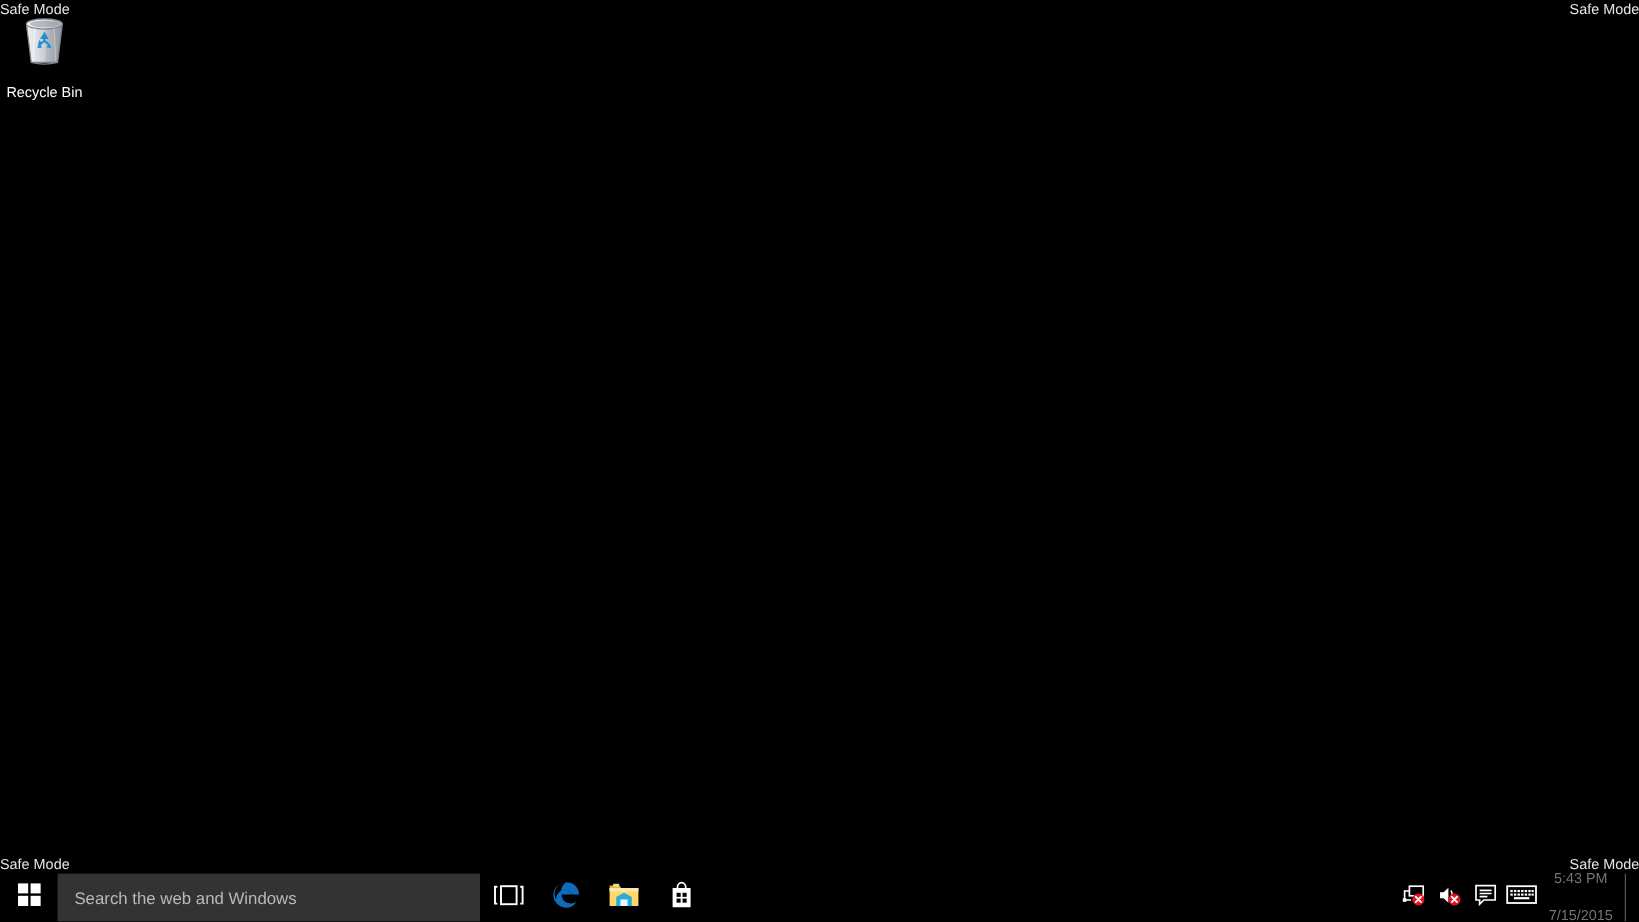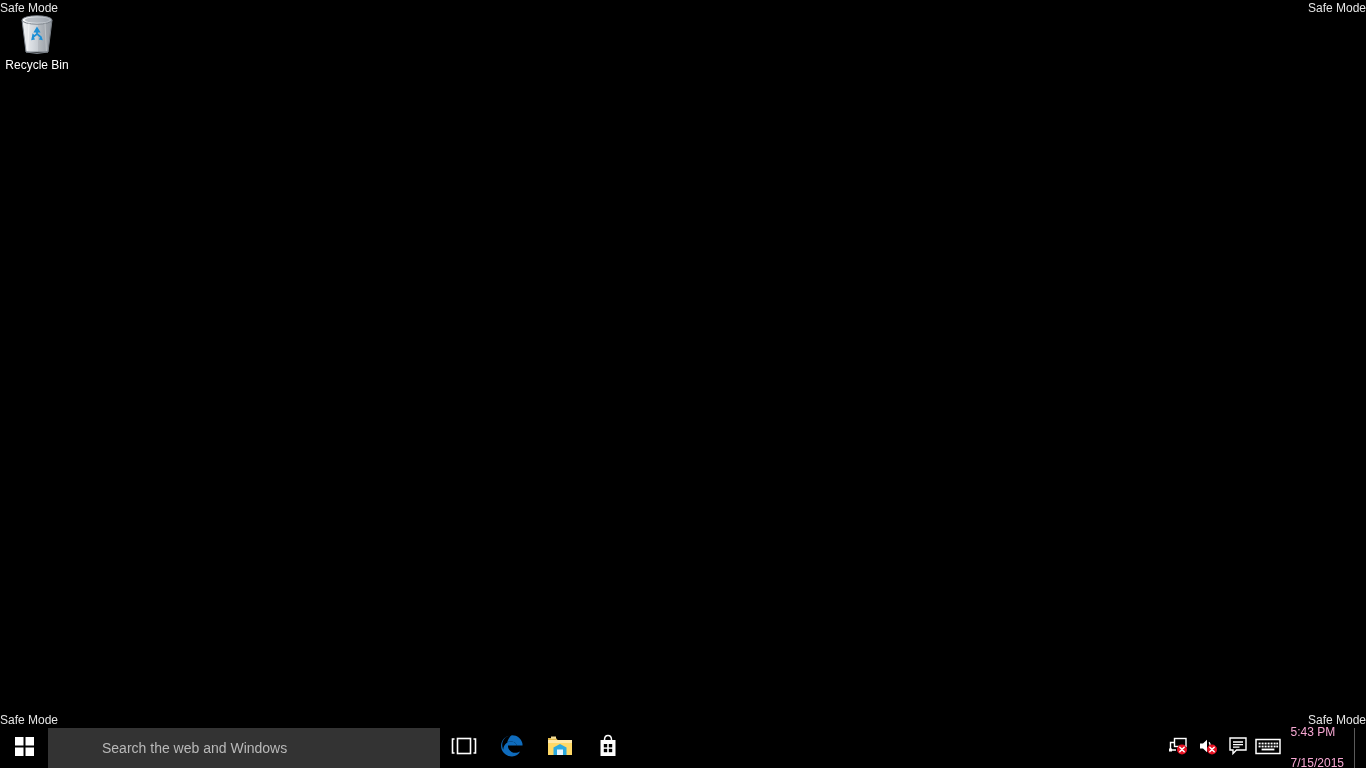--- a/index.html
+++ b/index.html
@@ -54,21 +54,21 @@
     display: block;
     width: 64px;
     height: 48px;
     margin: 0 auto;
   }
   .desktop-icon .label {
     display: block;
     color: #ffffff;
     font-size: 12px;
     line-height: 14px;
-    margin-top: 2px;
+    margin-top: 14px;
     text-shadow: 0 0 3px rgba(0,0,0,0.9);
     white-space: nowrap;
   }
 
   
   #taskbar {
     position: absolute;
     left: 0;
     top: 728px;
     width: 1366px;
@@ -88,21 +88,20 @@
     flex: 0 0 auto;
   }
 
   #search-box {
     width: 352px;
     height: 40px;
     background: #333333;
     display: flex;
     align-items: center;
     flex: 0 0 auto;
-    padding-left: 40px;
   }
   #search-input {
     border: 0;
     outline: 0;
     background: transparent;
     color: #cccccc;
     font-size: 14px;
     font-family: "Liberation Sans", sans-serif;
     padding: 0 0 0 14px;
     width: 330px;
@@ -134,23 +133,23 @@
     align-items: center;
     justify-content: center;
     flex: 0 0 auto;
   }
   .tray-icon.wide { width: 30px; }
 
   #clock {
     height: 40px;
     display: flex;
     flex-direction: column;
-    align-items: flex-start;
+    align-items: center;
     justify-content: center;
-    color: #f9a8d4;
+    color: #737373;
     font-size: 12px;
     line-height: 15px;
     padding: 0 10px 0 8px;
     flex: 0 0 auto;
     gap: 16px;
   }
 
   #show-desktop {
     width: 11px;
     height: 40px;

